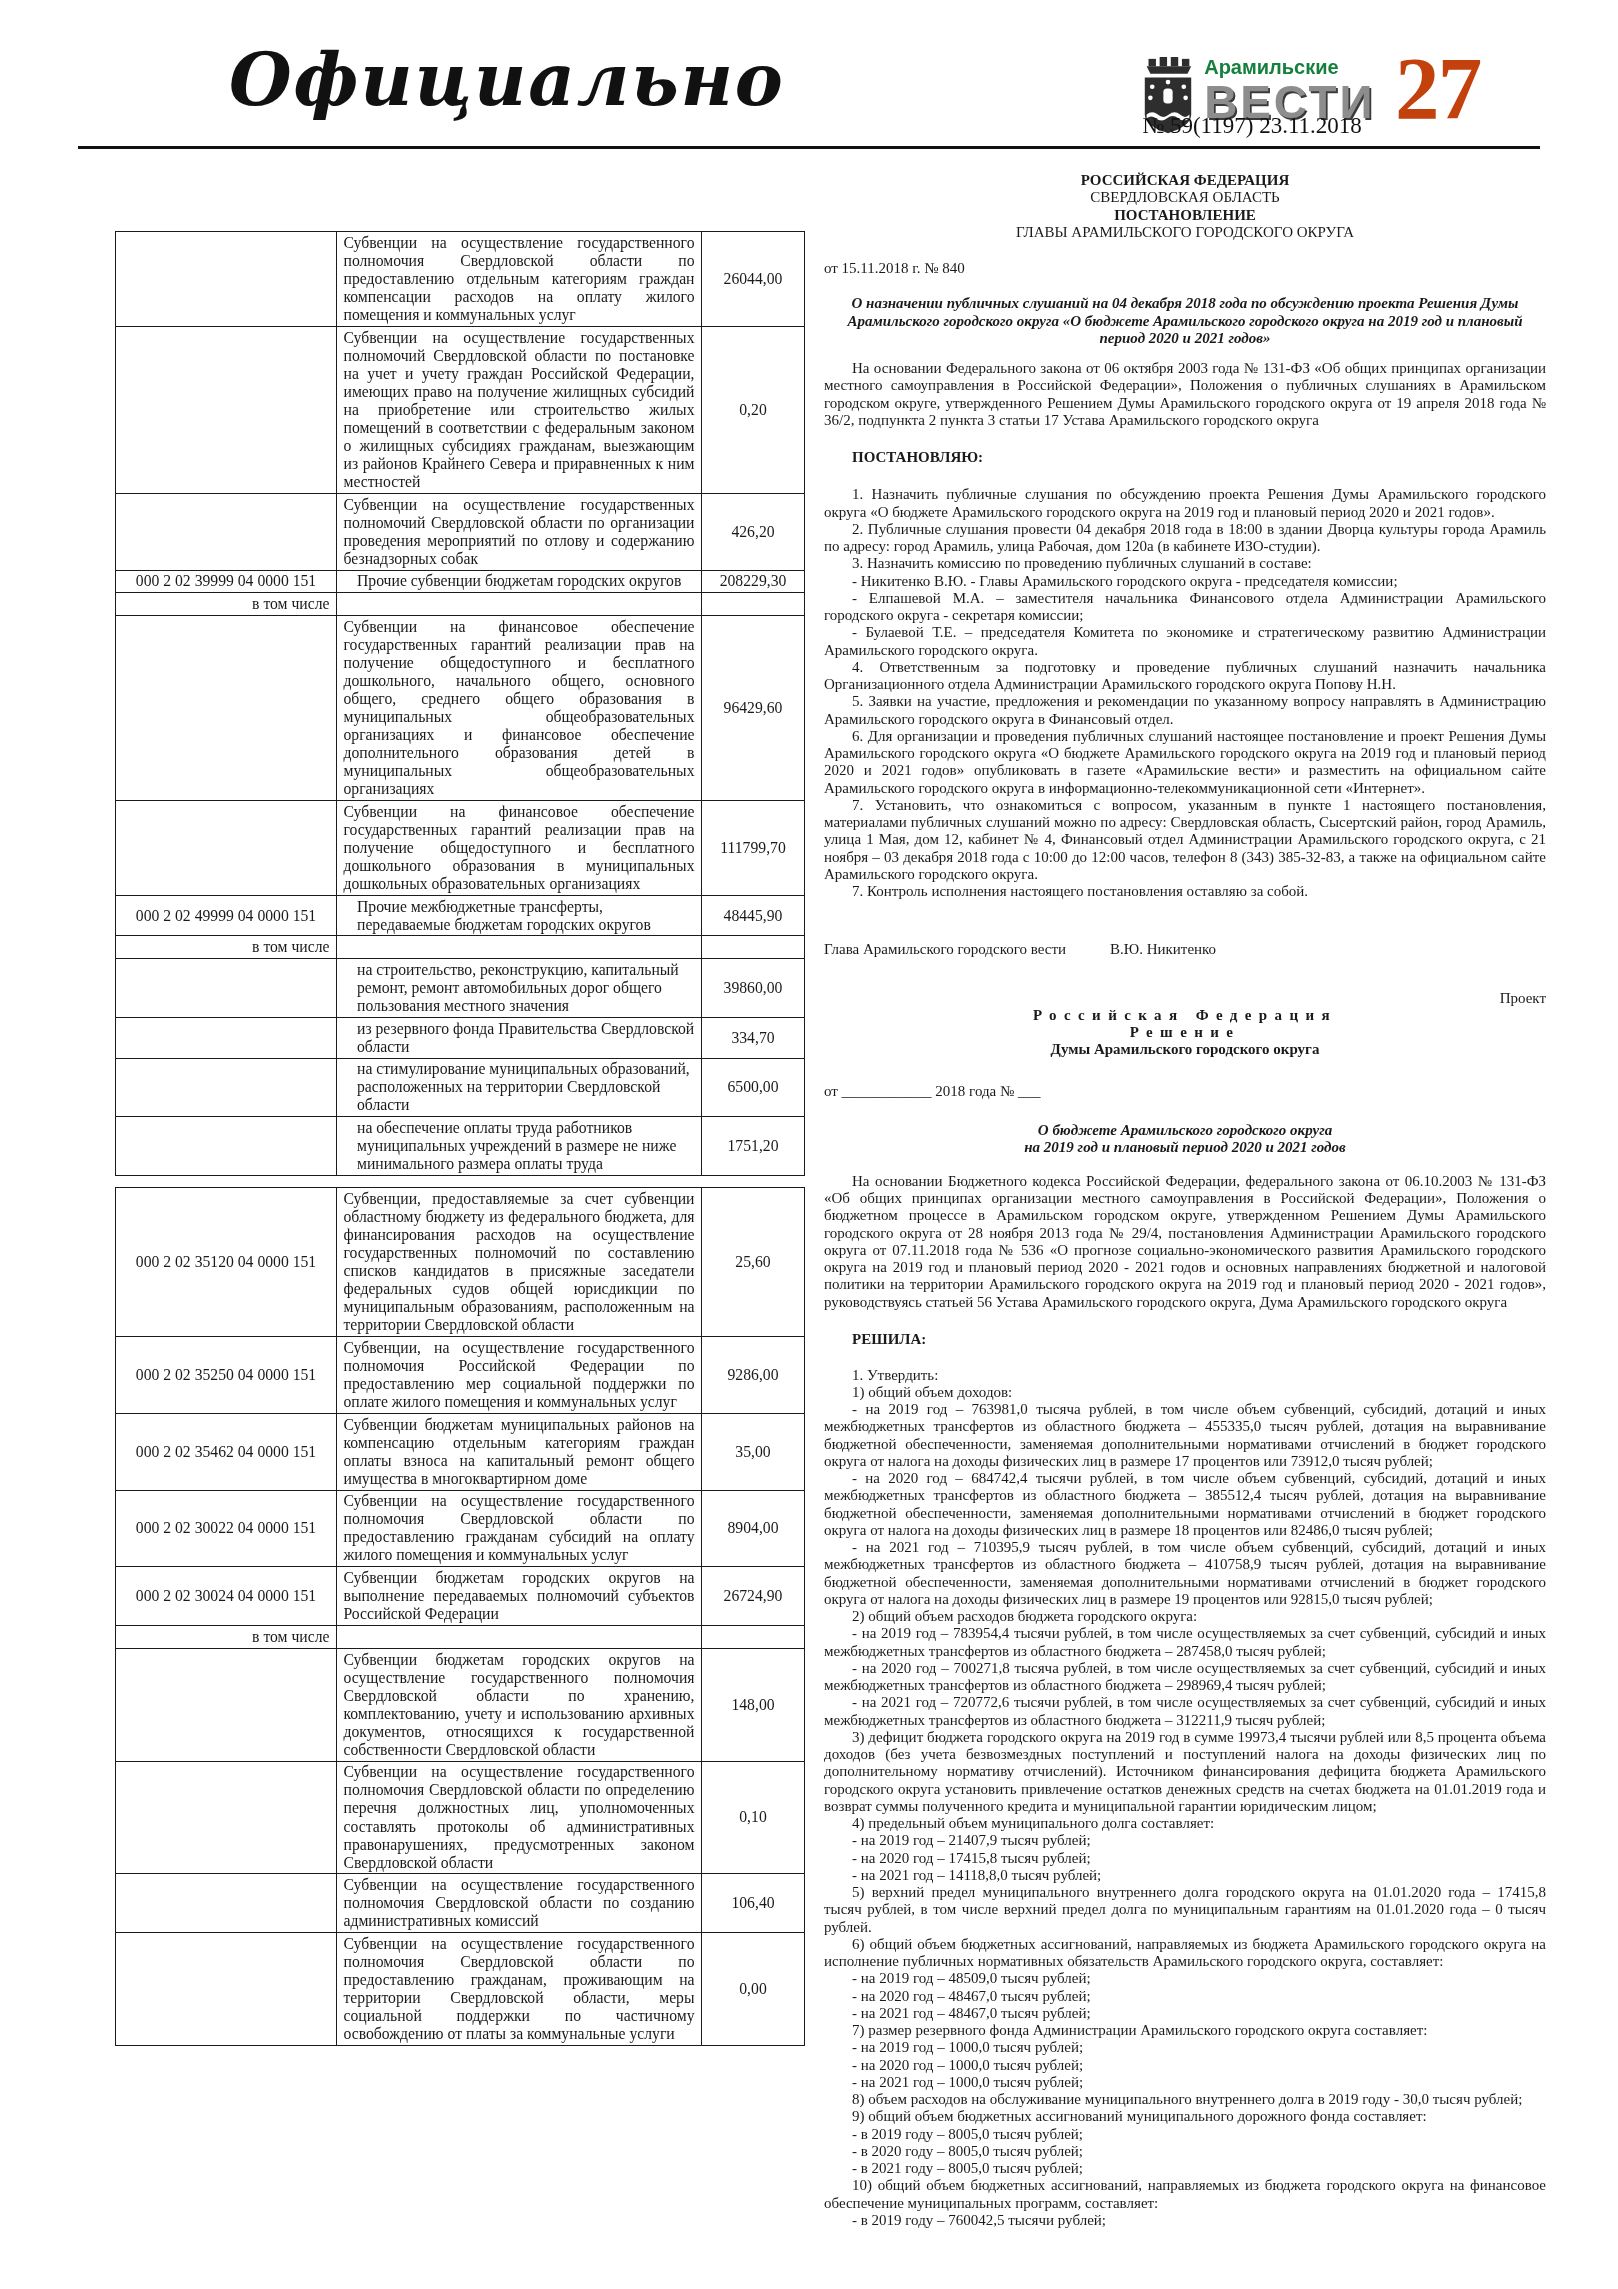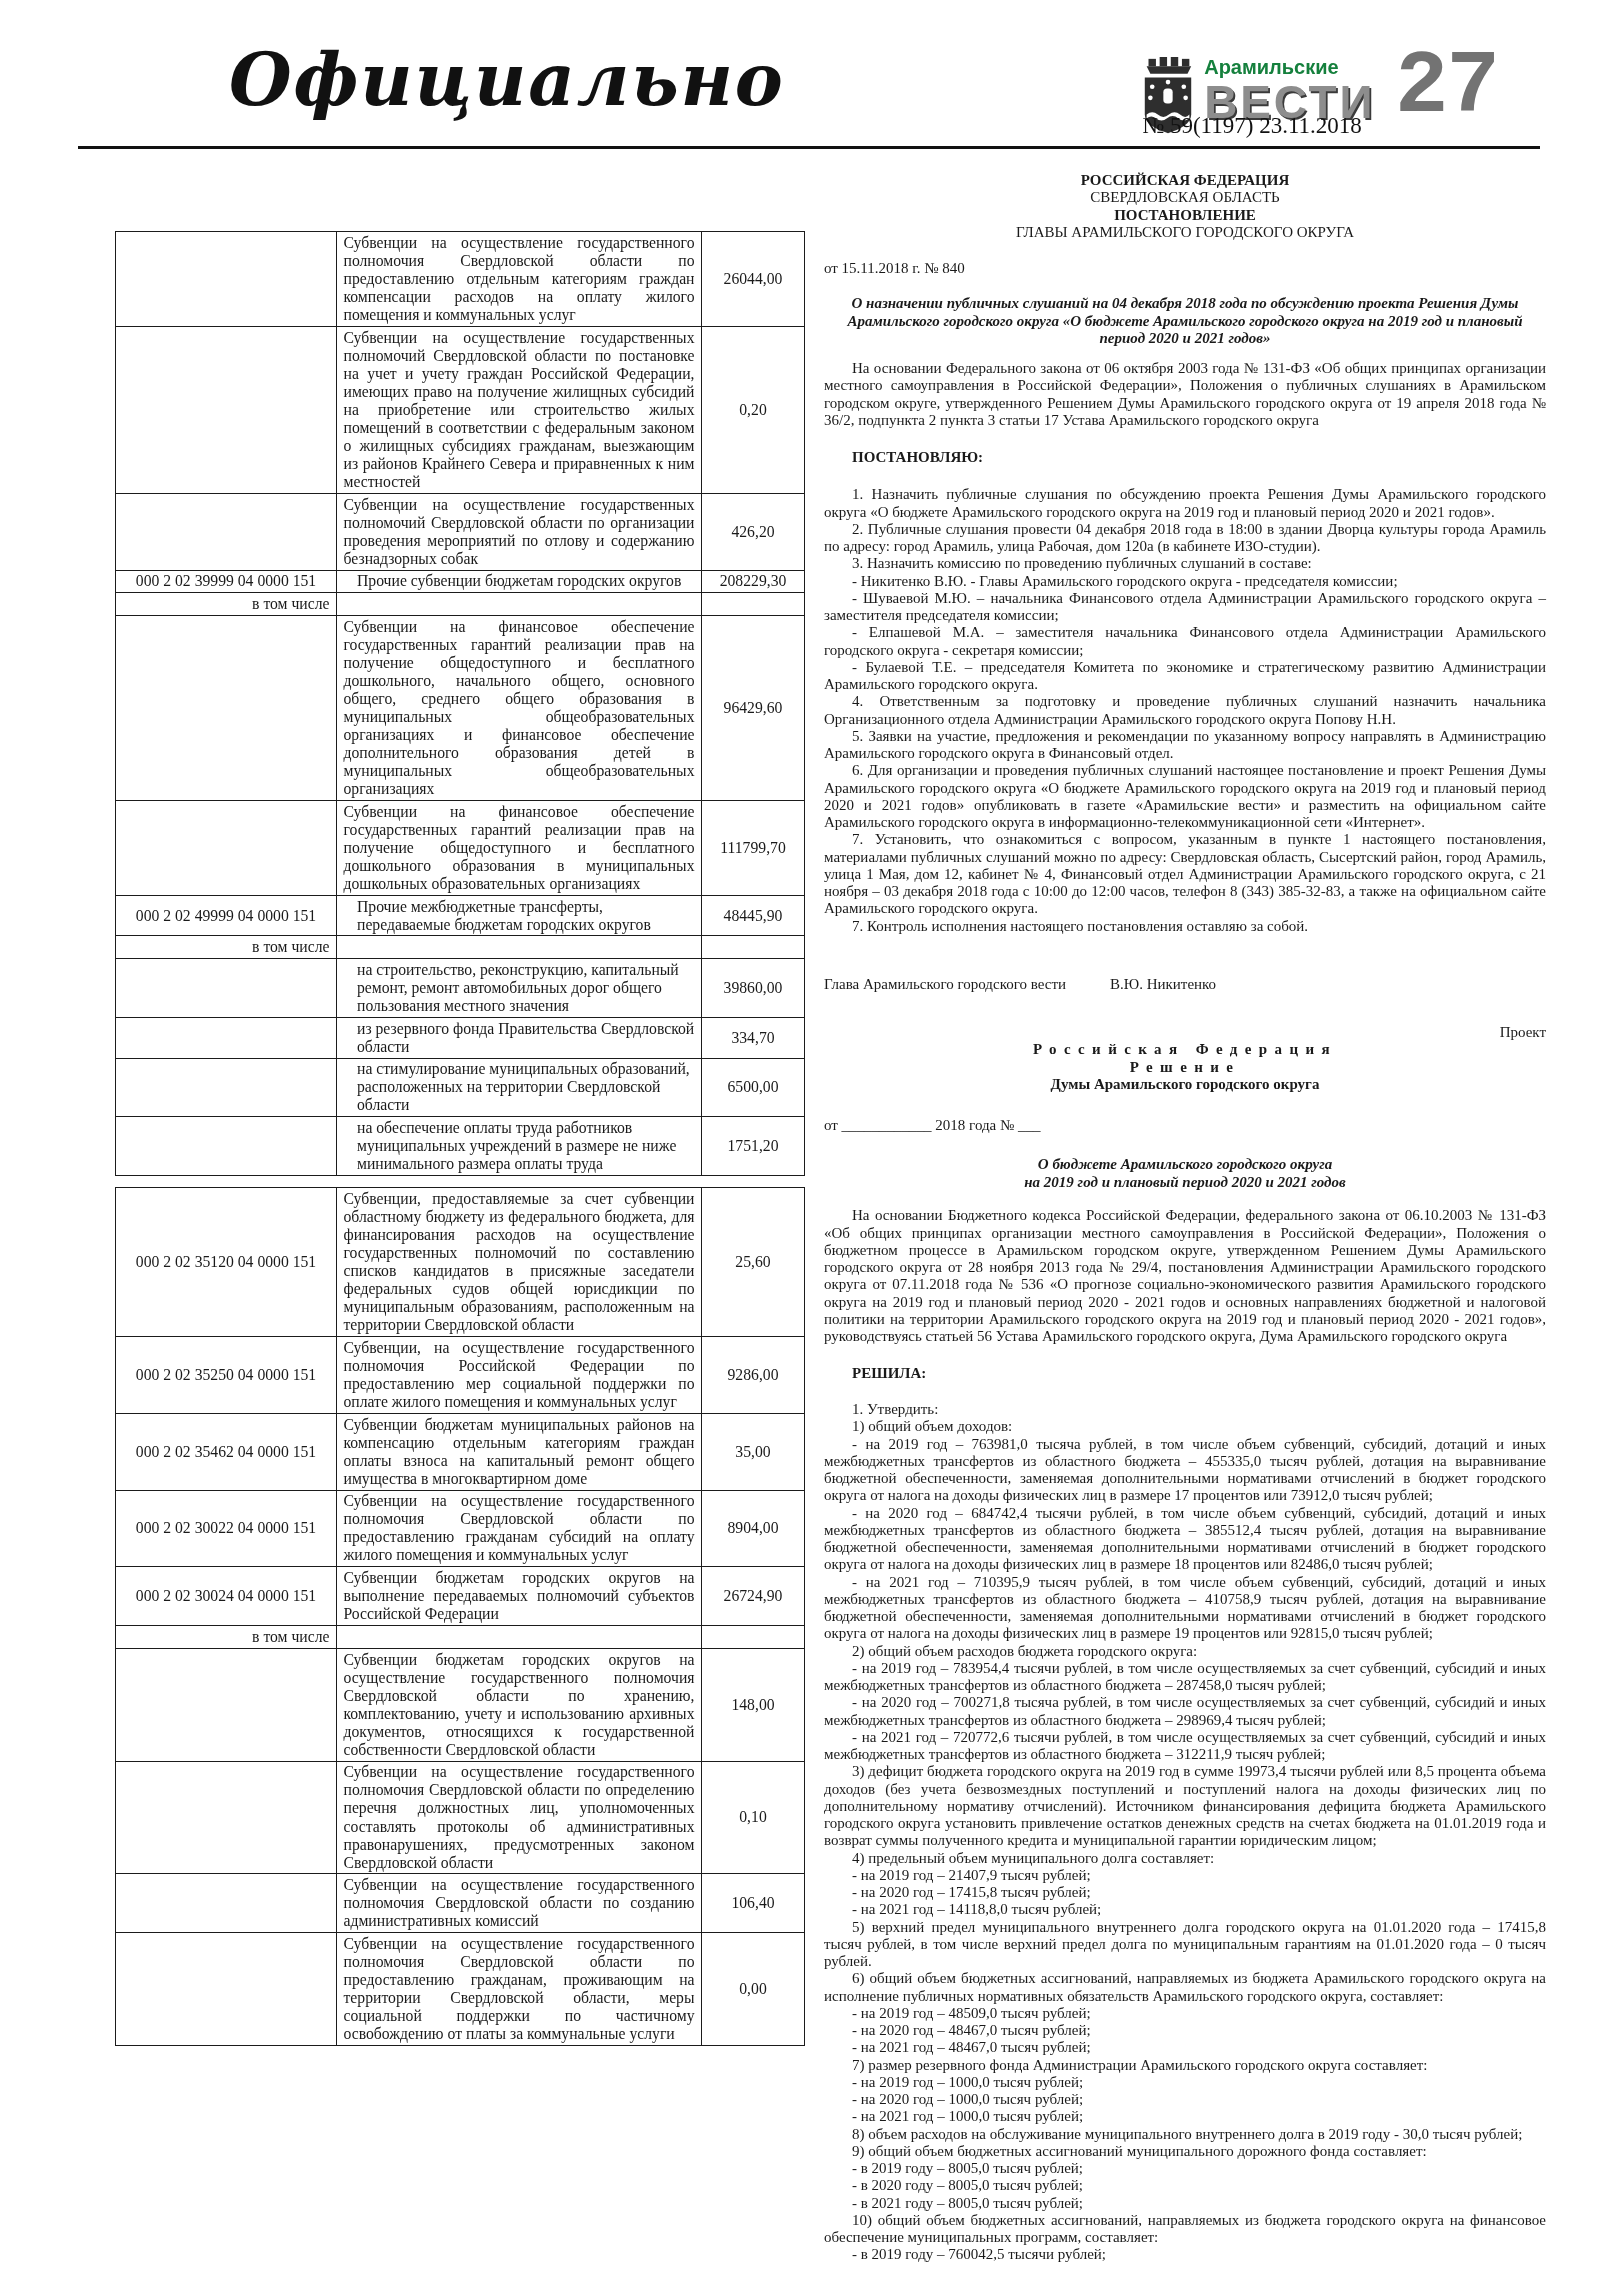--- a/index.html
+++ b/index.html
@@ -18,21 +18,21 @@
   .logo-top{
     font-family:"Liberation Sans",sans-serif;font-weight:bold;font-size:20px;color:#15803d;
     letter-spacing:0px;
   }
   .logo-bottom{
     font-family:"Liberation Sans",sans-serif;font-weight:bold;font-size:46px;color:#8d8d8d;
     letter-spacing:2.8px;margin-top:1.8px;text-shadow:1.8px 1.8px 0 #3a3a3a;
   }
   .page-number{
     position:absolute;left:1395px;top:37px;
-    font-family:Liberation Mono, monospace;font-weight:900;font-size:89px;color:#737373;
+    font-family:Liberation Serif, serif;font-weight:900;font-size:89px;color:#c2410c;
     letter-spacing:-1.8px;
   }
   .issue-info{
     position:absolute;left:1132px;top:113px;width:240px;text-align:center;
     font-size:23px;color:#111;
   }
   .masthead-rule{
     position:absolute;left:78px;top:146px;width:1462px;height:2.8px;background:#111;
   }
   
@@ -233,21 +233,20 @@
     <div class="blk cb">ПОСТАНОВЛЕНИЕ</div>
     <div class="blk c">ГЛАВЫ АРАМИЛЬСКОГО ГОРОДСКОГО ОКРУГА</div>
     <div class="blk p0" style="margin-top: 18.5px;">от 15.11.2018 г. № 840</div>
     <div class="blk cbi" style="margin-top: 18.5px;">О назначении публичных слушаний на 04 декабря 2018 года по обсуждению проекта Решения Думы Арамильского городского округа «О бюджете Арамильского городского округа на 2019 год и плановый период 2020 и 2021 годов»</div>
     <div class="blk p" style="margin-top: 13px;">На основании Федерального закона от 06 октября 2003 года № 131-ФЗ «Об общих принципах организации местного самоуправления в Российской Федерации», Положения о публичных слушаниях в Арамильском городском округе, утвержденного Решением Думы Арамильского городского округа от 19 апреля 2018 года № 36/2, подпункта 2 пункта 3 статьи 17 Устава Арамильского городского округа</div>
     <div class="blk b" style="margin-top: 20px;">ПОСТАНОВЛЯЮ:</div>
     <div class="blk p" style="margin-top: 20px;">1. Назначить публичные слушания по обсуждению проекта Решения Думы Арамильского городского округа «О бюджете Арамильского городского округа на 2019 год и плановый период 2020 и 2021 годов».</div>
     <div class="blk p">2. Публичные слушания провести 04 декабря 2018 года в 18:00 в здании Дворца культуры города Арамиль по адресу: город Арамиль, улица Рабочая, дом 120а (в кабинете ИЗО-студии).</div>
     <div class="blk p">3. Назначить комиссию по проведению публичных слушаний в составе:</div>
     <div class="blk p">- Никитенко В.Ю. - Главы Арамильского городского округа - председателя комиссии;</div>
-    <div class="blk p">- Шуваевой М.Ю. – начальника Финансового отдела Администрации Арамильского городского округа – заместителя председателя комиссии;</div>
     <div class="blk p">- Елпашевой М.А. – заместителя начальника Финансового отдела Администрации Арамильского городского округа - секретаря комиссии;</div>
     <div class="blk p">- Булаевой Т.Е. – председателя Комитета по экономике и стратегическому развитию Администрации Арамильского городского округа.</div>
     <div class="blk p">4. Ответственным за подготовку и проведение публичных слушаний назначить начальника Организационного отдела Администрации Арамильского городского округа Попову Н.Н.</div>
     <div class="blk p">5. Заявки на участие, предложения и рекомендации по указанному вопросу направлять в Администрацию Арамильского городского округа в Финансовый отдел.</div>
     <div class="blk p">6. Для организации и проведения публичных слушаний настоящее постановление и проект Решения Думы Арамильского городского округа «О бюджете Арамильского городского округа на 2019 год и плановый период 2020 и 2021 годов» опубликовать в газете «Арамильские вести» и разместить на официальном сайте Арамильского городского округа в информационно-телекоммуникационной сети «Интернет».</div>
     <div class="blk p">7. Установить, что ознакомиться с вопросом, указанным в пункте 1 настоящего постановления, материалами публичных слушаний можно по адресу: Свердловская область, Сысертский район, город Арамиль, улица 1 Мая, дом 12, кабинет № 4, Финансовый отдел Администрации Арамильского городского округа, с 21 ноября – 03 декабря 2018 года с 10:00 до 12:00 часов, телефон 8 (343) 385-32-83, а также на официальном сайте Арамильского городского округа.</div>
     <div class="blk p">7. Контроль исполнения настоящего постановления оставляю за собой.</div>
     <div class="blk sign" style="margin-top: 41px;">
       <span>Глава Арамильского городского вести</span>
       <span>В.Ю. Никитенко</span>

